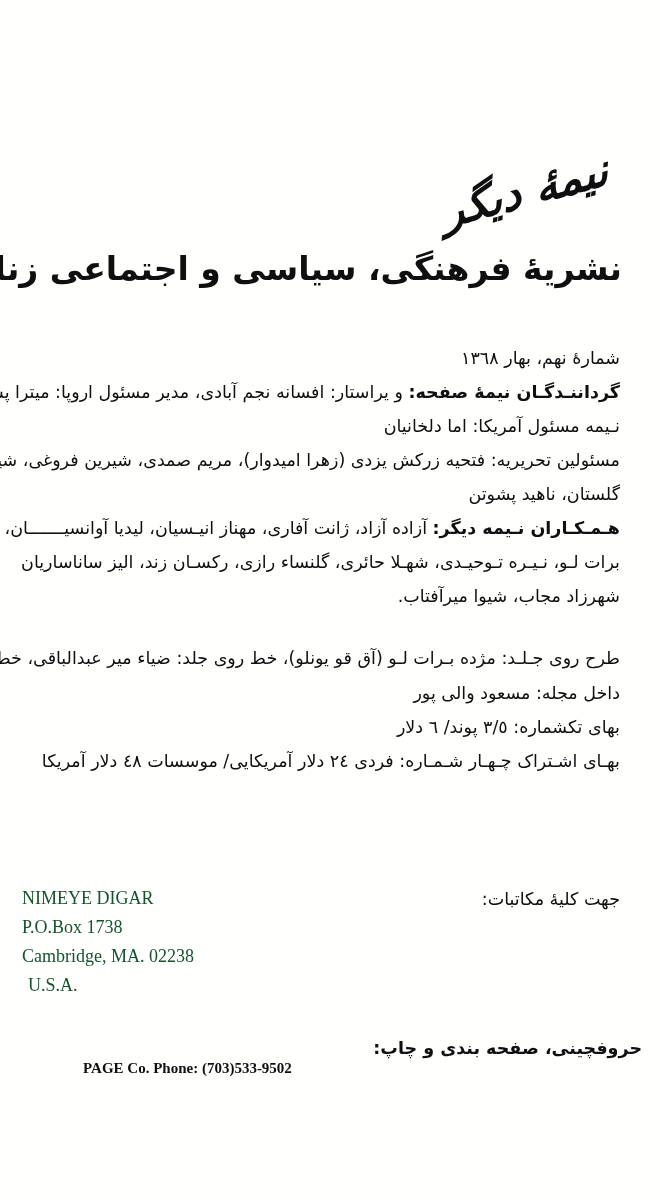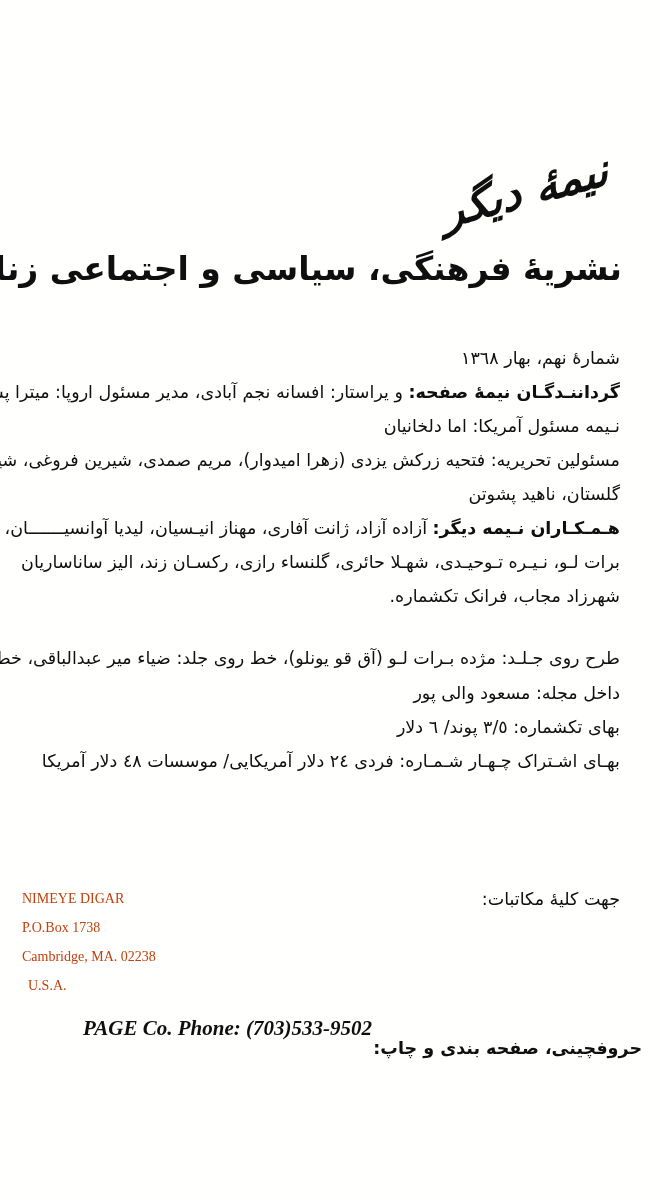--- a/index.html
+++ b/index.html
@@ -55,34 +55,33 @@
     white-space: nowrap;
     font-size: 33px;
     font-weight: bold;
     line-height: 44px;
   }
   .address {
     position: absolute;
     left: 22px;
     top: 884px;
     font-family: "Liberation Serif", "DejaVu Serif", serif;
-    font-size: 14px;
+    font-size: 18px;
     line-height: 29px;
-    color: #c2410c;
+    color: #14532d;
   }
   .addr-line:last-child { padding-left: 6px; }
   .print-en {
     position: absolute;
     left: 83px;
-    top: 1016px;
+    top: 1060px;
     font-family: "Liberation Serif", "DejaVu Serif", serif;
     font-weight: bold;
-    font-size: 21px;
+    font-size: 15px;
     white-space: nowrap;
-    font-style: italic;
   }
   .print-fa {
     position: absolute;
     right: 18px;
     top: 1038px;
     font-weight: bold;
     font-size: 17.5px;
     white-space: nowrap;
     text-align: center;
   }
@@ -118,21 +117,21 @@
 
   <div class="fa fa-line" lang="fa" dir="rtl" style="top:515px">
     <b>هـمـکـاران نـیمه دیگر:</b><span> آزاده آزاد، ژانت آفاری، مهناز انیـسیان، لیدیا آوانسیـــــــان، مژده</span>
   </div>
 
   <div class="fa fa-line" lang="fa" dir="rtl" style="top:549px">
     <b></b><span>برات لـو، نـیـره تـوحیـدی، شهـلا حائری، گلنساء رازی،  رکسـان زند،   الیز ساناساریان</span>
   </div>
 
   <div class="fa fa-line" lang="fa" dir="rtl" style="top:583px">
-    <b></b><span>شهرزاد مجاب، فرانک تکشماره.</span>
+    <b></b><span>شهرزاد مجاب، شیوا میرآفتاب.</span>
   </div>
 
   <div class="fa fa-line" lang="fa" dir="rtl" style="top:645px">طرح روی جـلـد: مژده بـرات لـو (آق قو یونلو)، خط روی جلد: ضیاء میر عبدالباقی، خط</div>
 
   <div class="fa fa-line" lang="fa" dir="rtl" style="top:680px">داخل مجله: مسعود والی پور</div>
 
   <div class="fa fa-line" lang="fa" dir="rtl" style="top:714px">بهای تکشماره: ٣/٥ پوند/ ٦ دلار</div>
 
   <div class="fa fa-line" lang="fa" dir="rtl" style="top:748px">بهـای اشـتراک چـهـار شـمـاره: فردی ٢٤ دلار آمریکایی/ موسسات ٤٨ دلار آمریکا</div>
 

